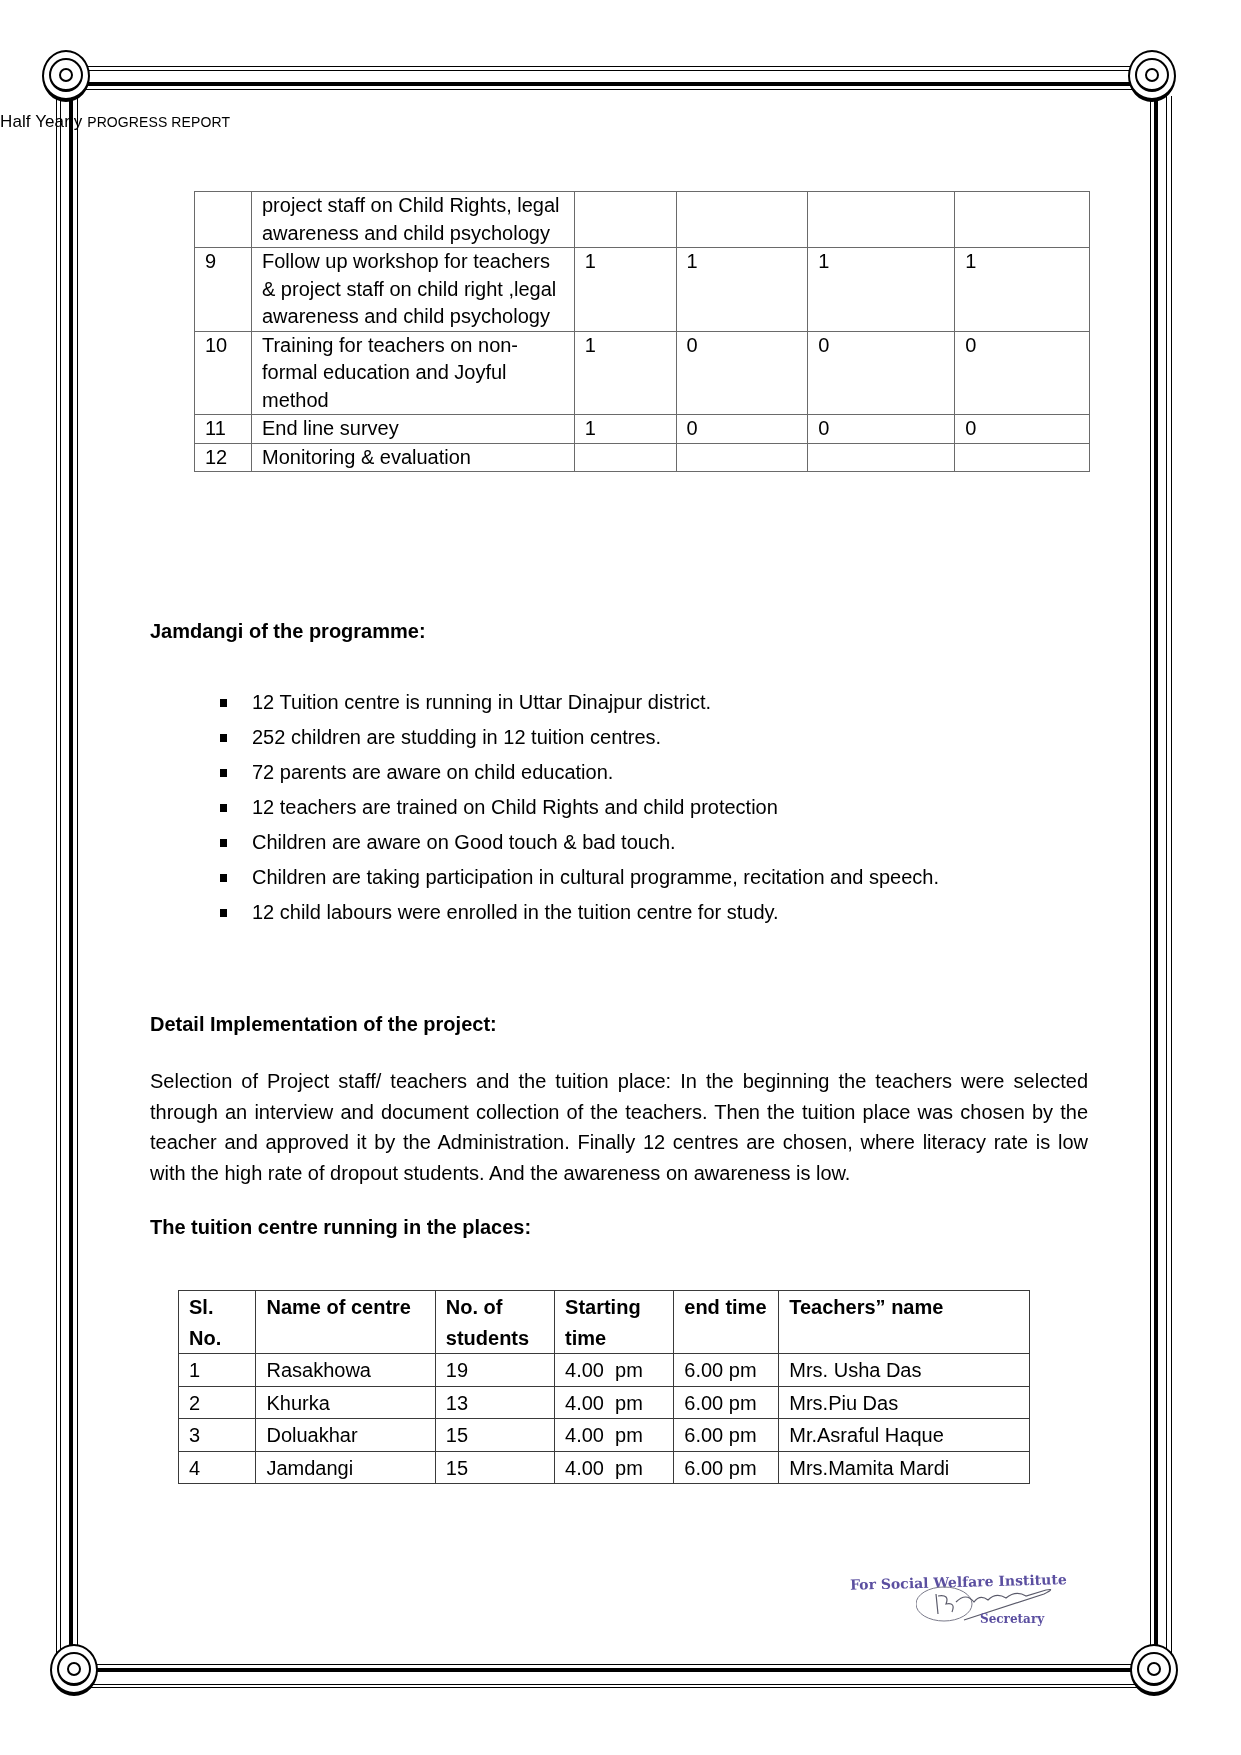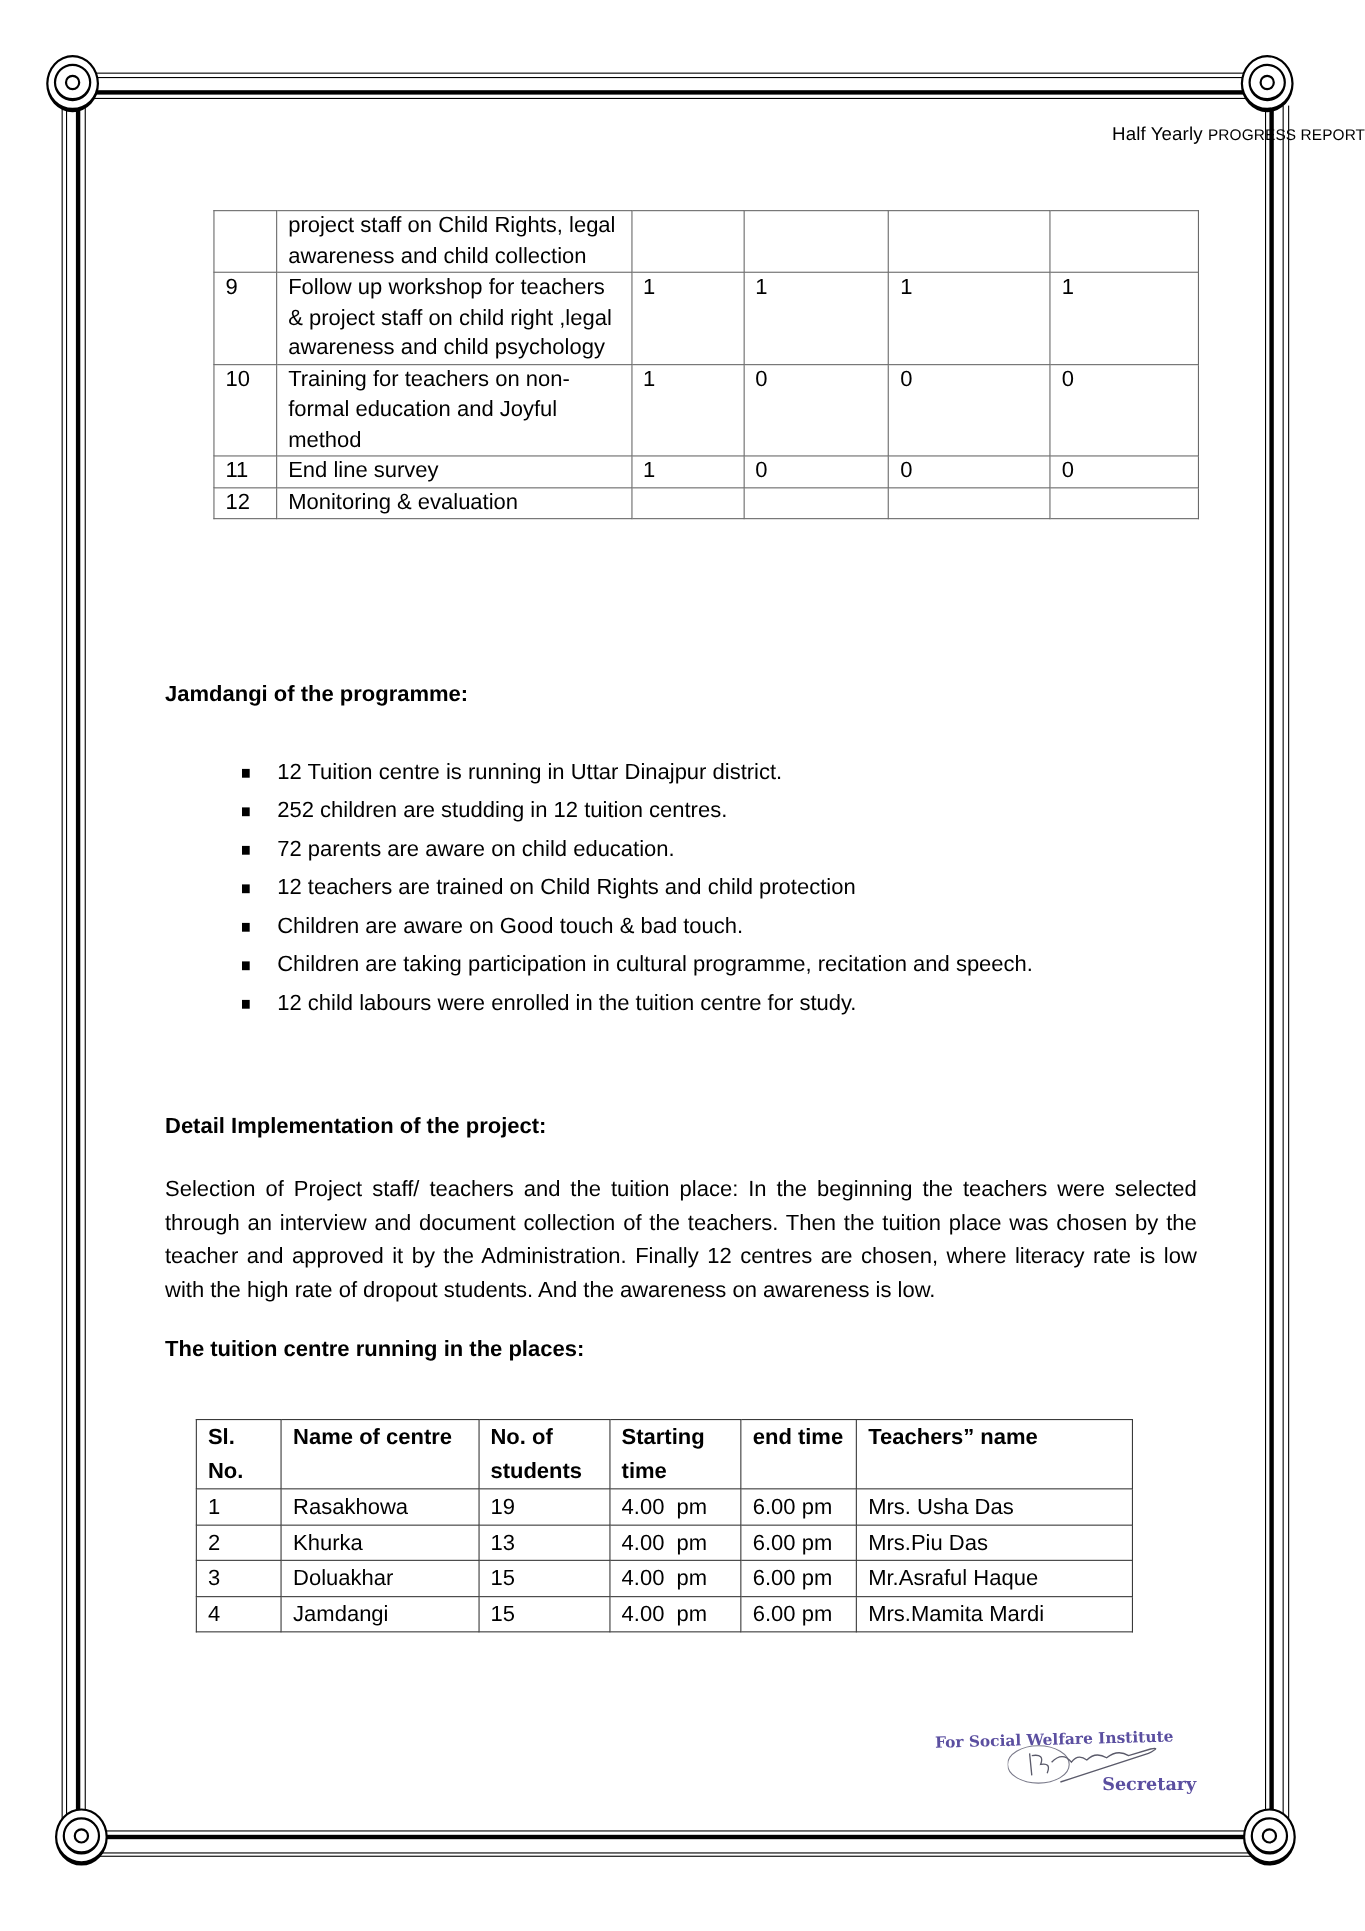--- a/index.html
+++ b/index.html
@@ -35,21 +35,21 @@
                    border:2px solid #000; border-bottom-width:3px; box-sizing:border-box; }
   .corner .ring3 { position:absolute; left:17px; top:18px; width:14px; height:14px; border-radius:50%;
                    border:2px solid #000; box-sizing:border-box; }
   .corner.tl { left:42px; top:50px; }
   .corner.tr { left:1052px; top:50px; }
   .corner.bl { left:50px; top:1644px; }
   .corner.br { left:1072px; top:1644px; }
   .corner.tr { left:1052px; }
 
   
-  .running-header { position:absolute; top:112px; left:0; width:100%; text-align:right;
+  .running-header { position:absolute; top:112px; left:0; width:100%; text-align:left;
                     font-size:17px; letter-spacing:0.1px; }
   .running-header .sc { font-size:14px; text-transform:uppercase; }
 
   
   table { border-collapse:collapse; position:absolute; }
   td { border:1.5px solid #6a6a6a; vertical-align:top; padding:0 10px; font-size:20px; line-height:27.5px; }
 
   .activity-table { left:194px; top:191px; width:896px; }
   .activity-table col.c0 { width:57px; }
   .activity-table col.c1 { width:323px; }
@@ -75,21 +75,21 @@
   .outcome-list li .bullet { position:absolute; left:42px; top:14px; width:7px; height:8px; background:#000; }
 
   .para { position:absolute; left:150px; top:1066px; width:938px; font-size:20px; line-height:30.5px;
           text-align:justify; }
   .para b { font-weight:normal; }
 
   
   .stamp { position:absolute; left:848px; top:1574px; width:240px; height:60px; color:#5b4fa0;
            font-family:"DejaVu Serif", serif; font-weight:bold; }
   .stamp .line1 { position:absolute; left:2px; top:0; font-size:14px; transform:rotate(-1.5deg); white-space:nowrap; }
-  .stamp .line2 { position:absolute; left:154px; top:38px; font-size:16px; }
+  .stamp .line2 { position:absolute; left:132px; top:38px; font-size:12px; }
   .stamp svg { position:absolute; left:68px; top:8px; }
 </style>
 </head>
 <body>
 
 <div class="frame-h top"></div>
 <div class="frame-h bottom"></div>
 <div class="frame-v left"></div>
 <div class="frame-v right"></div>
 <div class="corner tl">
@@ -123,21 +123,21 @@
       <col class="c0">
       <col class="c1">
       <col class="c2">
       <col class="c3">
       <col class="c4">
       <col class="c5">
     </colgroup>
   <tbody>
     <tr>
       <td></td>
-      <td>project staff on Child Rights, legal awareness and child collection</td>
+      <td>project staff on Child Rights, legal awareness and child psychology</td>
       <td></td>
       <td></td>
       <td></td>
       <td></td>
     </tr>
     <tr>
       <td>9</td>
       <td>Follow up workshop for teachers &amp; project staff on child right ,legal awareness and child psychology</td>
       <td>1</td>
       <td>1</td>

